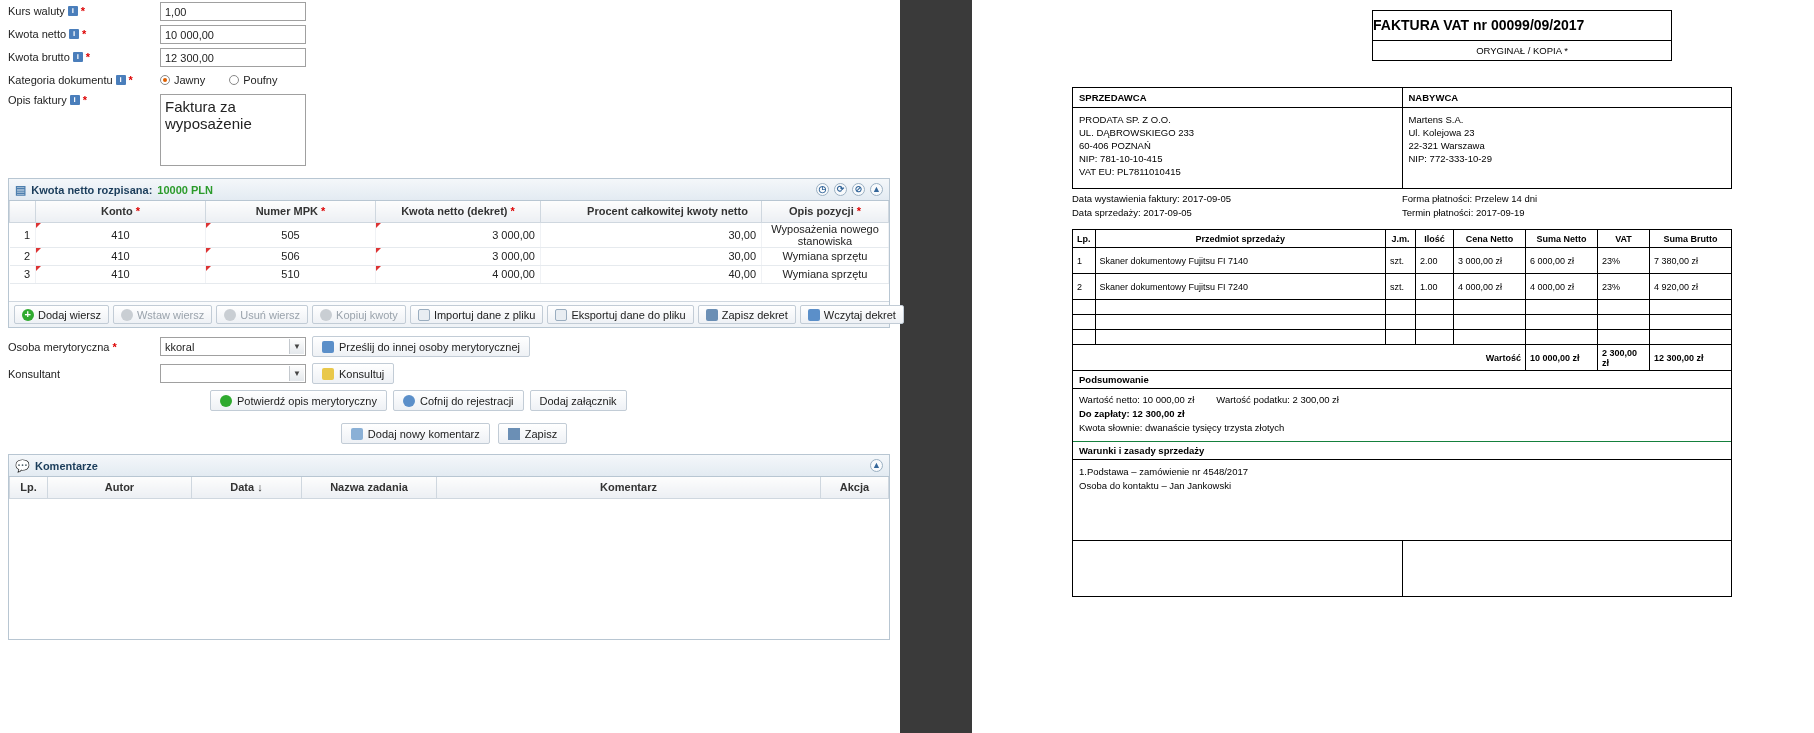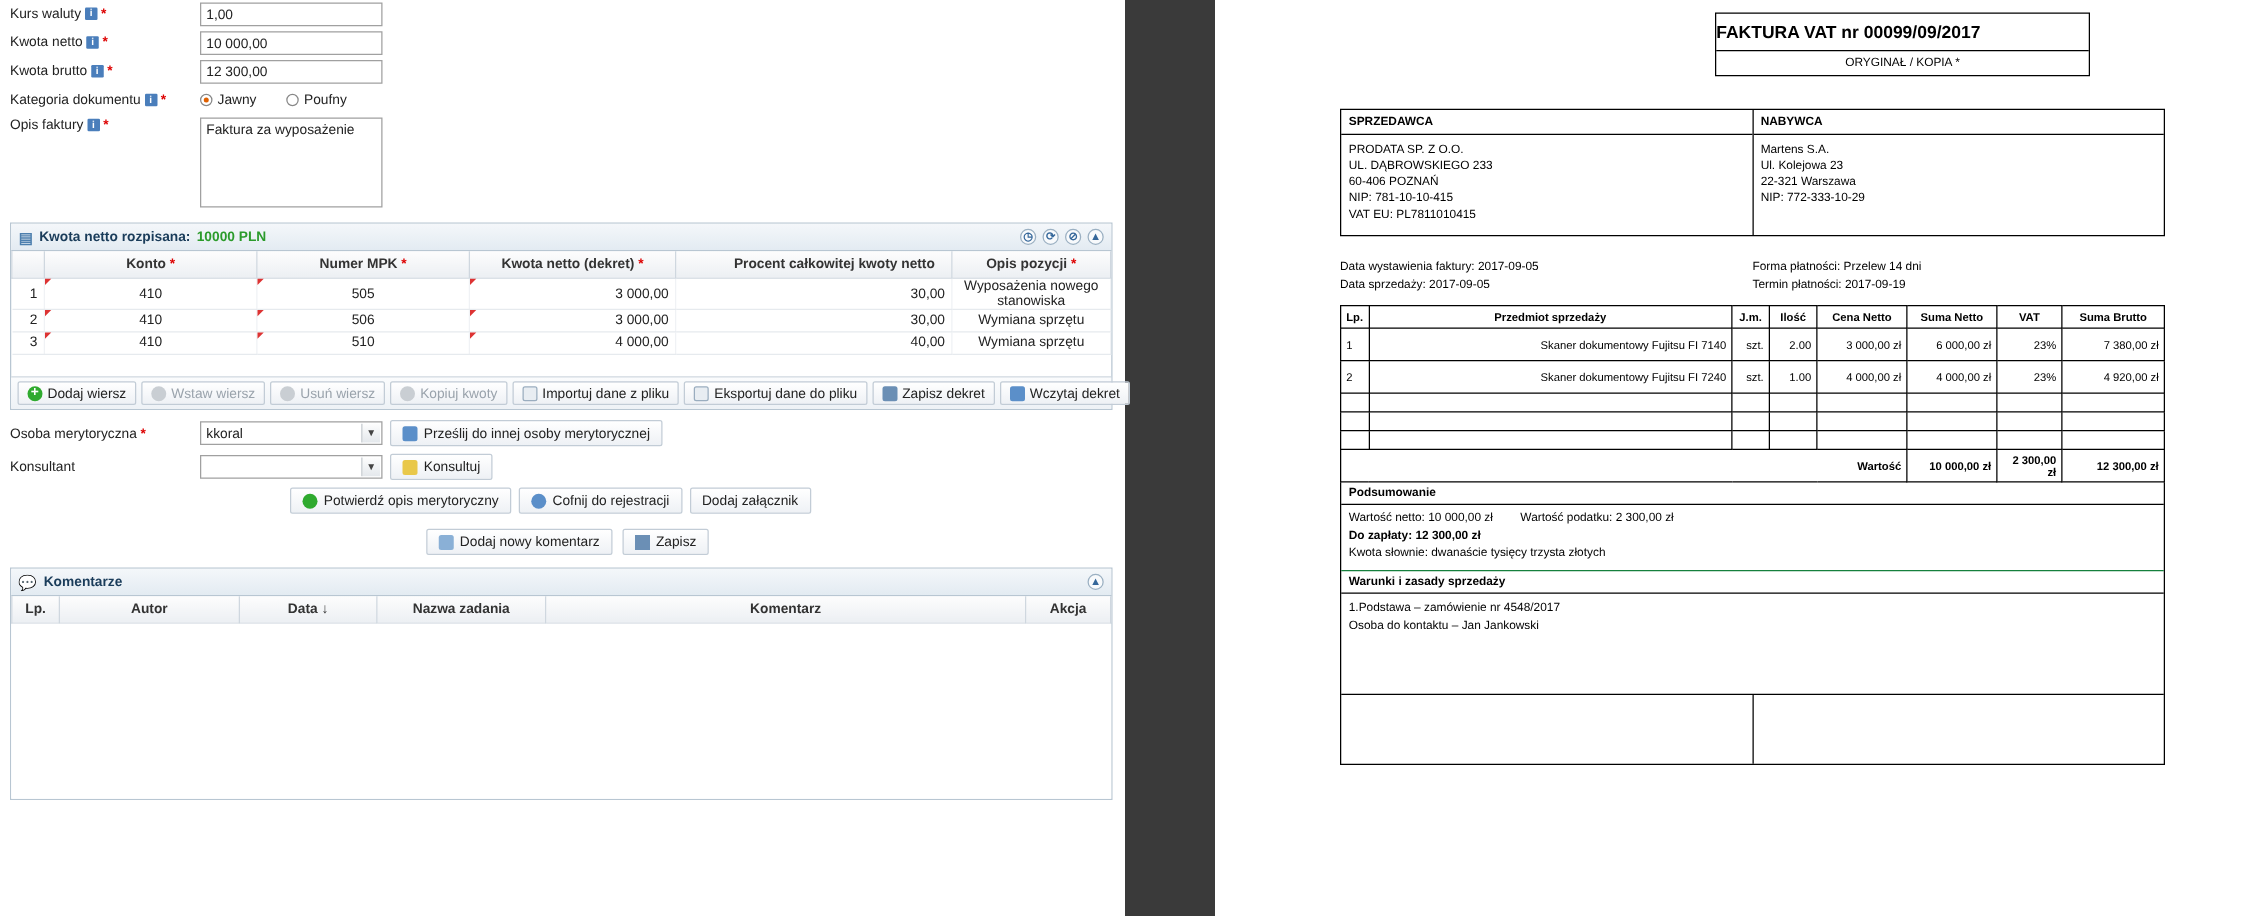--- a/index.html
+++ b/index.html
@@ -23,21 +23,21 @@
     display:inline-block; width:10px; height:10px; background:#4a7ebb; color:#fff;
     font-size:8px; line-height:10px; text-align:center; border-radius:1px; font-weight:bold;
   }
   .req { color:#d00; font-weight:bold; font-size:11px; }
   .txtbox {
     width:146px; height:19px; border:1px solid #a0a0a0; background:#fff;
     font-size:11px; padding:1px 4px; line-height:17px; color:#222;
   }
   .textarea-box {
     width:146px; height:72px; border:1px solid #a0a0a0; background:#fff;
-    font-size:11px; padding:3px 4px; color:#222; overflow:hidden;
+    font-size:15px; padding:3px 4px; color:#222; overflow:hidden;
   }
   .radio-row { display:flex; align-items:center; gap:4px; }
   .radio { width:10px; height:10px; border:1px solid #888; border-radius:50%; background:#fff; display:inline-block; position:relative; }
   .radio.checked::after { content:""; position:absolute; left:2px; top:2px; width:4px; height:4px; background:#e06000; border-radius:50%; }
   .radio-label { font-size:11px; margin-right:20px; }
 
   
   .section {
     margin:8px 10px 0 8px;
     border:1px solid #b8c6d2;
@@ -152,29 +152,29 @@
   .inv-titlebox { margin-left:300px; width:300px; border:1px solid #000; }
   .inv-title { text-align:left; font-weight:bold; font-size:14px; padding:6px 0 7px; border-bottom:1px solid #000; }
   .inv-sub { text-align:center; font-size:9.5px; padding:4px 0; }
 
   .parties { display:flex; margin-top:26px; border:1px solid #000; }
   .party { flex:1; }
   .party + .party { border-left:1px solid #000; }
   .party-head { font-weight:bold; padding:4px 6px; border-bottom:1px solid #000; font-size:9.5px; }
   .party-body { padding:5px 6px 10px; line-height:13px; min-height:78px; font-size:9.5px; }
 
-  .dates { display:flex; margin-top:18px; }
+  .dates { display:flex; margin-top:3px; }
   .dates .col { flex:1; line-height:14px; }
 
   table.items { width:100%; border-collapse:collapse; margin-top:9px; }
   table.items th, table.items td { border:1px solid #000; font-size:9px; padding:2px 4px; }
   table.items th { font-weight:bold; text-align:center; height:18px; }
   table.items td { height:26px; }
   table.items td.empty { height:15px; }
-  .ti-c { text-align:right; }
+  .ti-c { text-align:left; }
   .ti-r { text-align:right; }
   .sum-head { font-weight:bold; padding:3px 6px; border-bottom:1px solid #000; }
   .sum-body { padding:4px 6px 6px; line-height:14px; }
   .sum-body .bold { font-weight:bold; }
   .terms-head { font-weight:bold; padding:3px 6px; border-top:1px solid #15803d; border-bottom:1px solid #000; }
   .terms-body { padding:5px 6px; line-height:14px; height:80px; }
   .signs { display:flex; border-top:1px solid #000; }
   .sign { flex:1; text-align:center; font-weight:bold; padding:4px 0; }
   .sign + .sign { border-left:1px solid #000; }
   .sign-space { display:flex; height:56px; }
@@ -356,21 +356,21 @@
           <span></span>
           <span class="arrow">▼</span>
         </div>
         <div class="btn">
           <span class="bi bi-chat"></span>
           <span>Konsultuj</span>
         </div>
       </div>
 
       <div class="btn-row">
-        <div class="btn" style="margin-left:66px;">
+        <div class="btn" style="margin-left:44px;">
           <span class="bi bi-check"></span>
           <span>Potwierdź opis merytoryczny</span>
         </div>
         <div class="btn">
           <span class="bi bi-undo"></span>
           <span>Cofnij do rejestracji</span>
         </div>
         <div class="btn">
           <span>Dodaj załącznik</span>
         </div>

